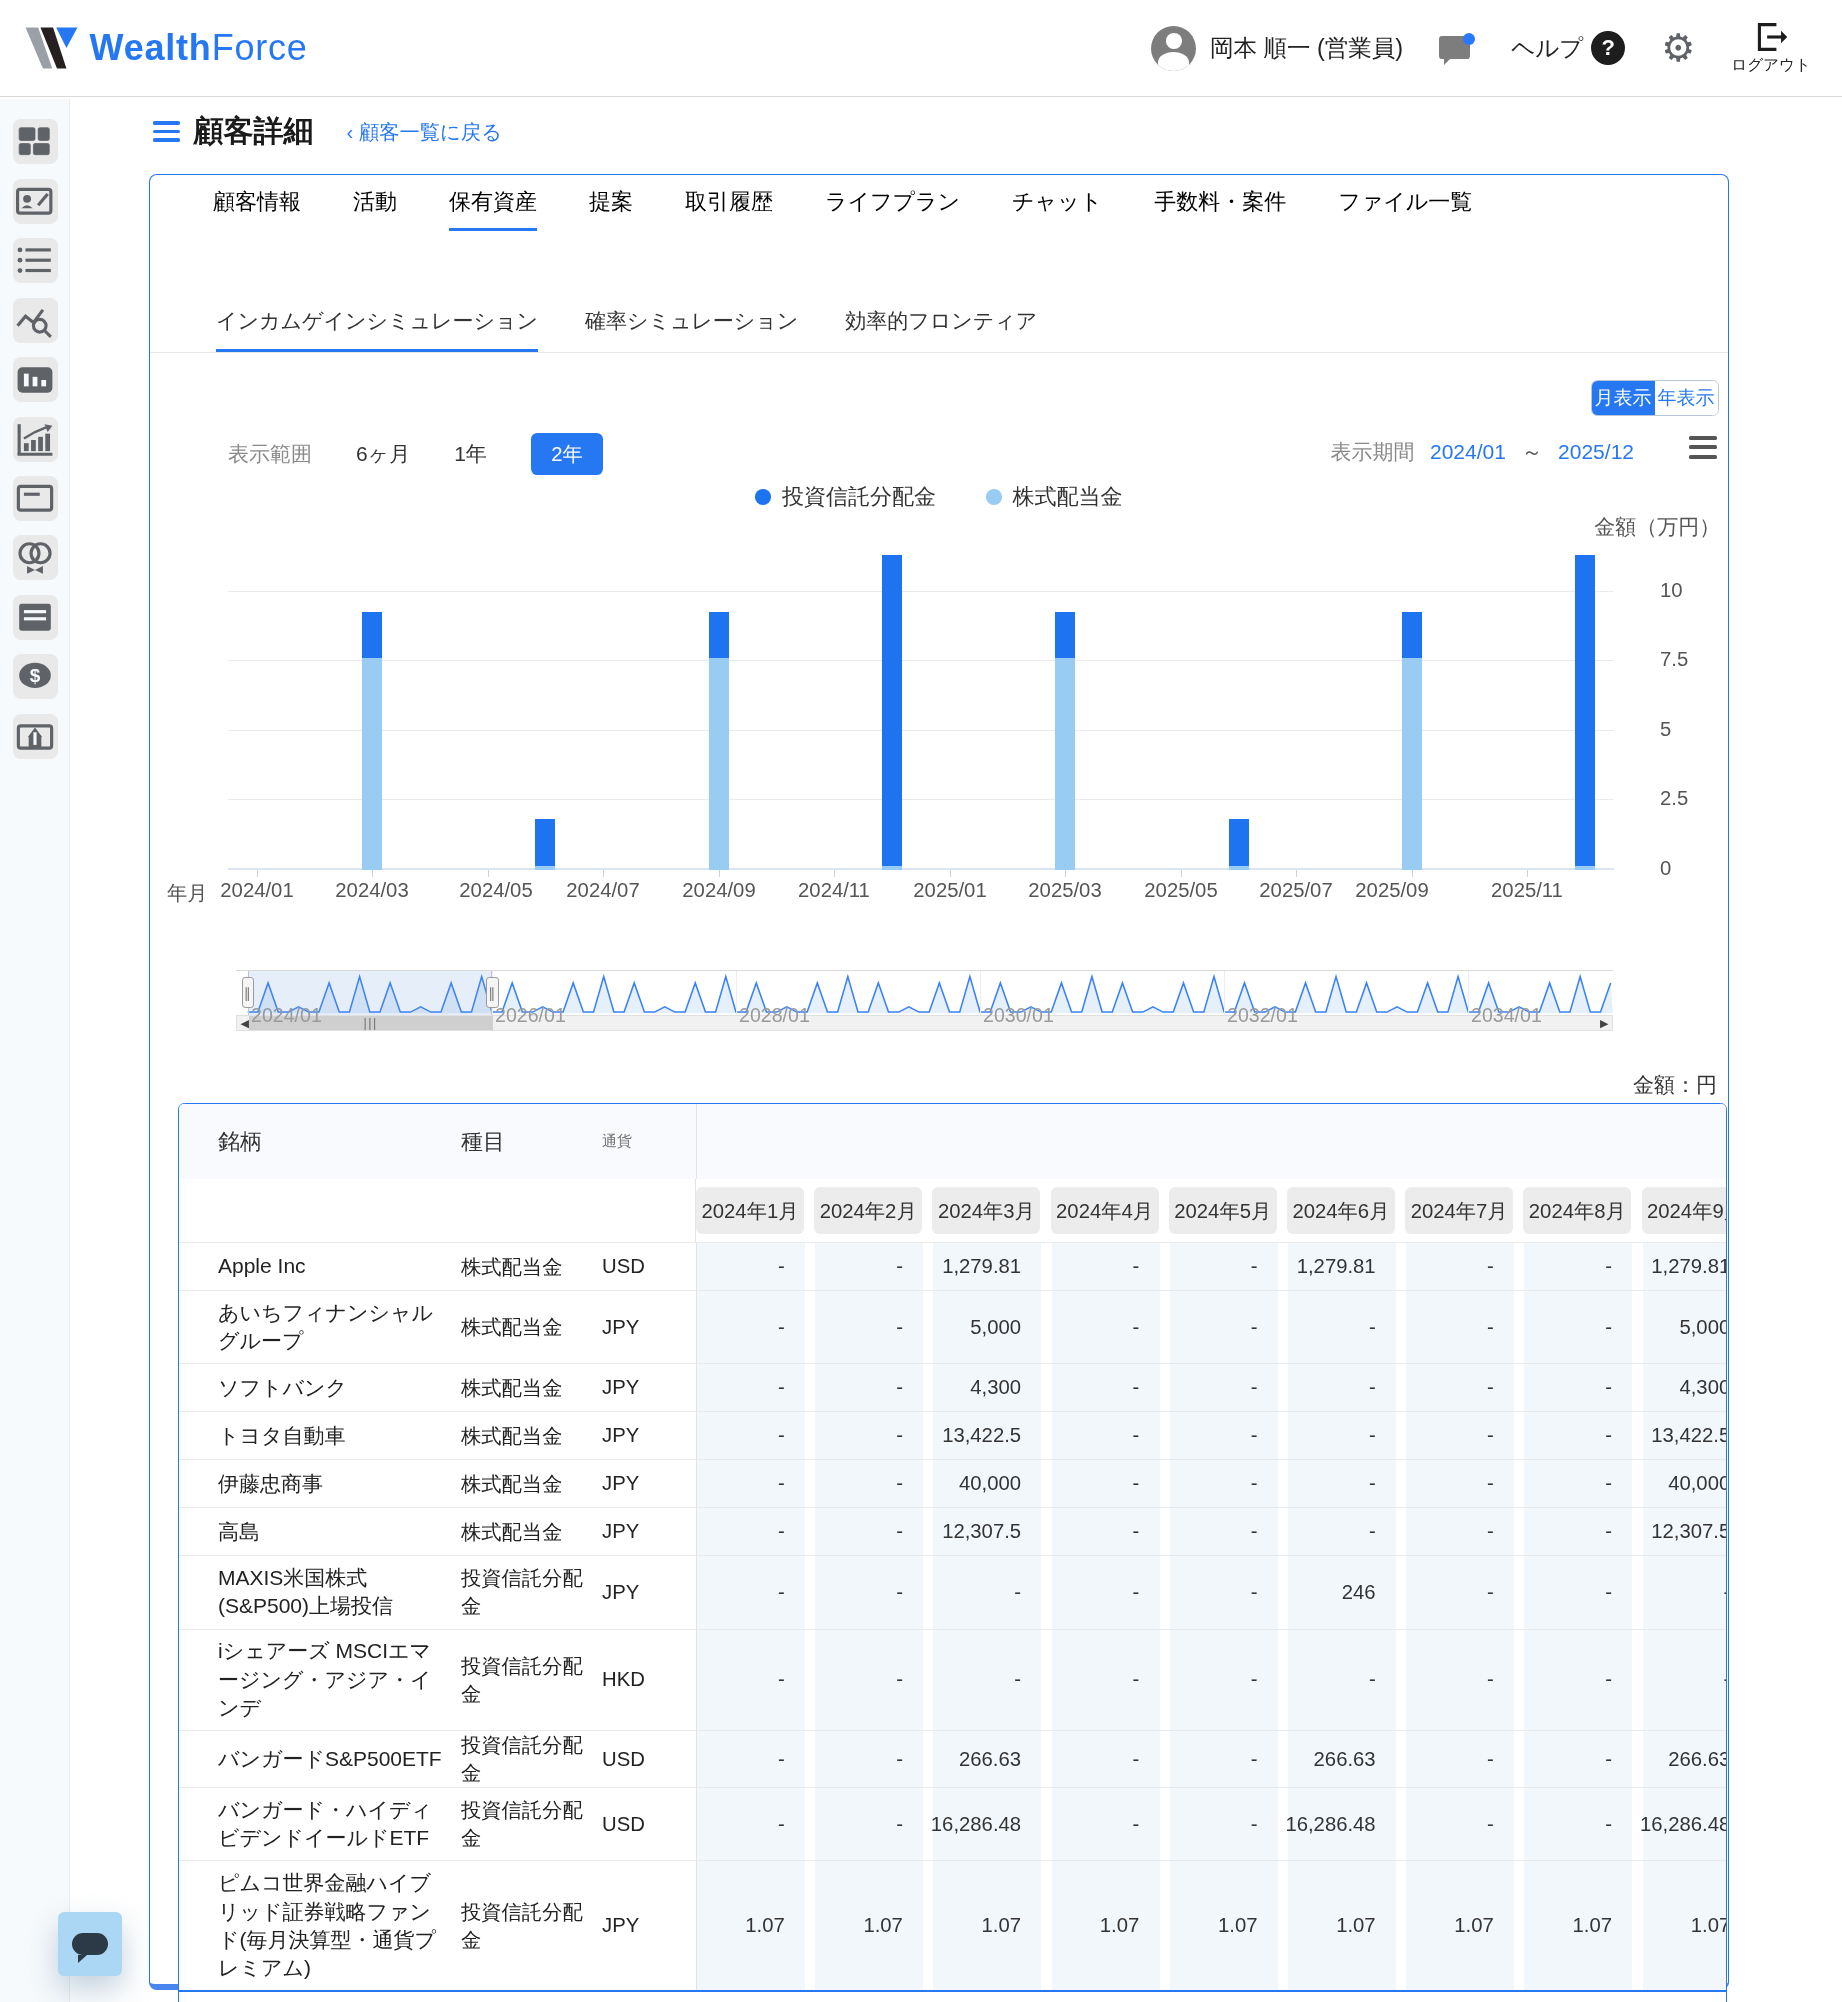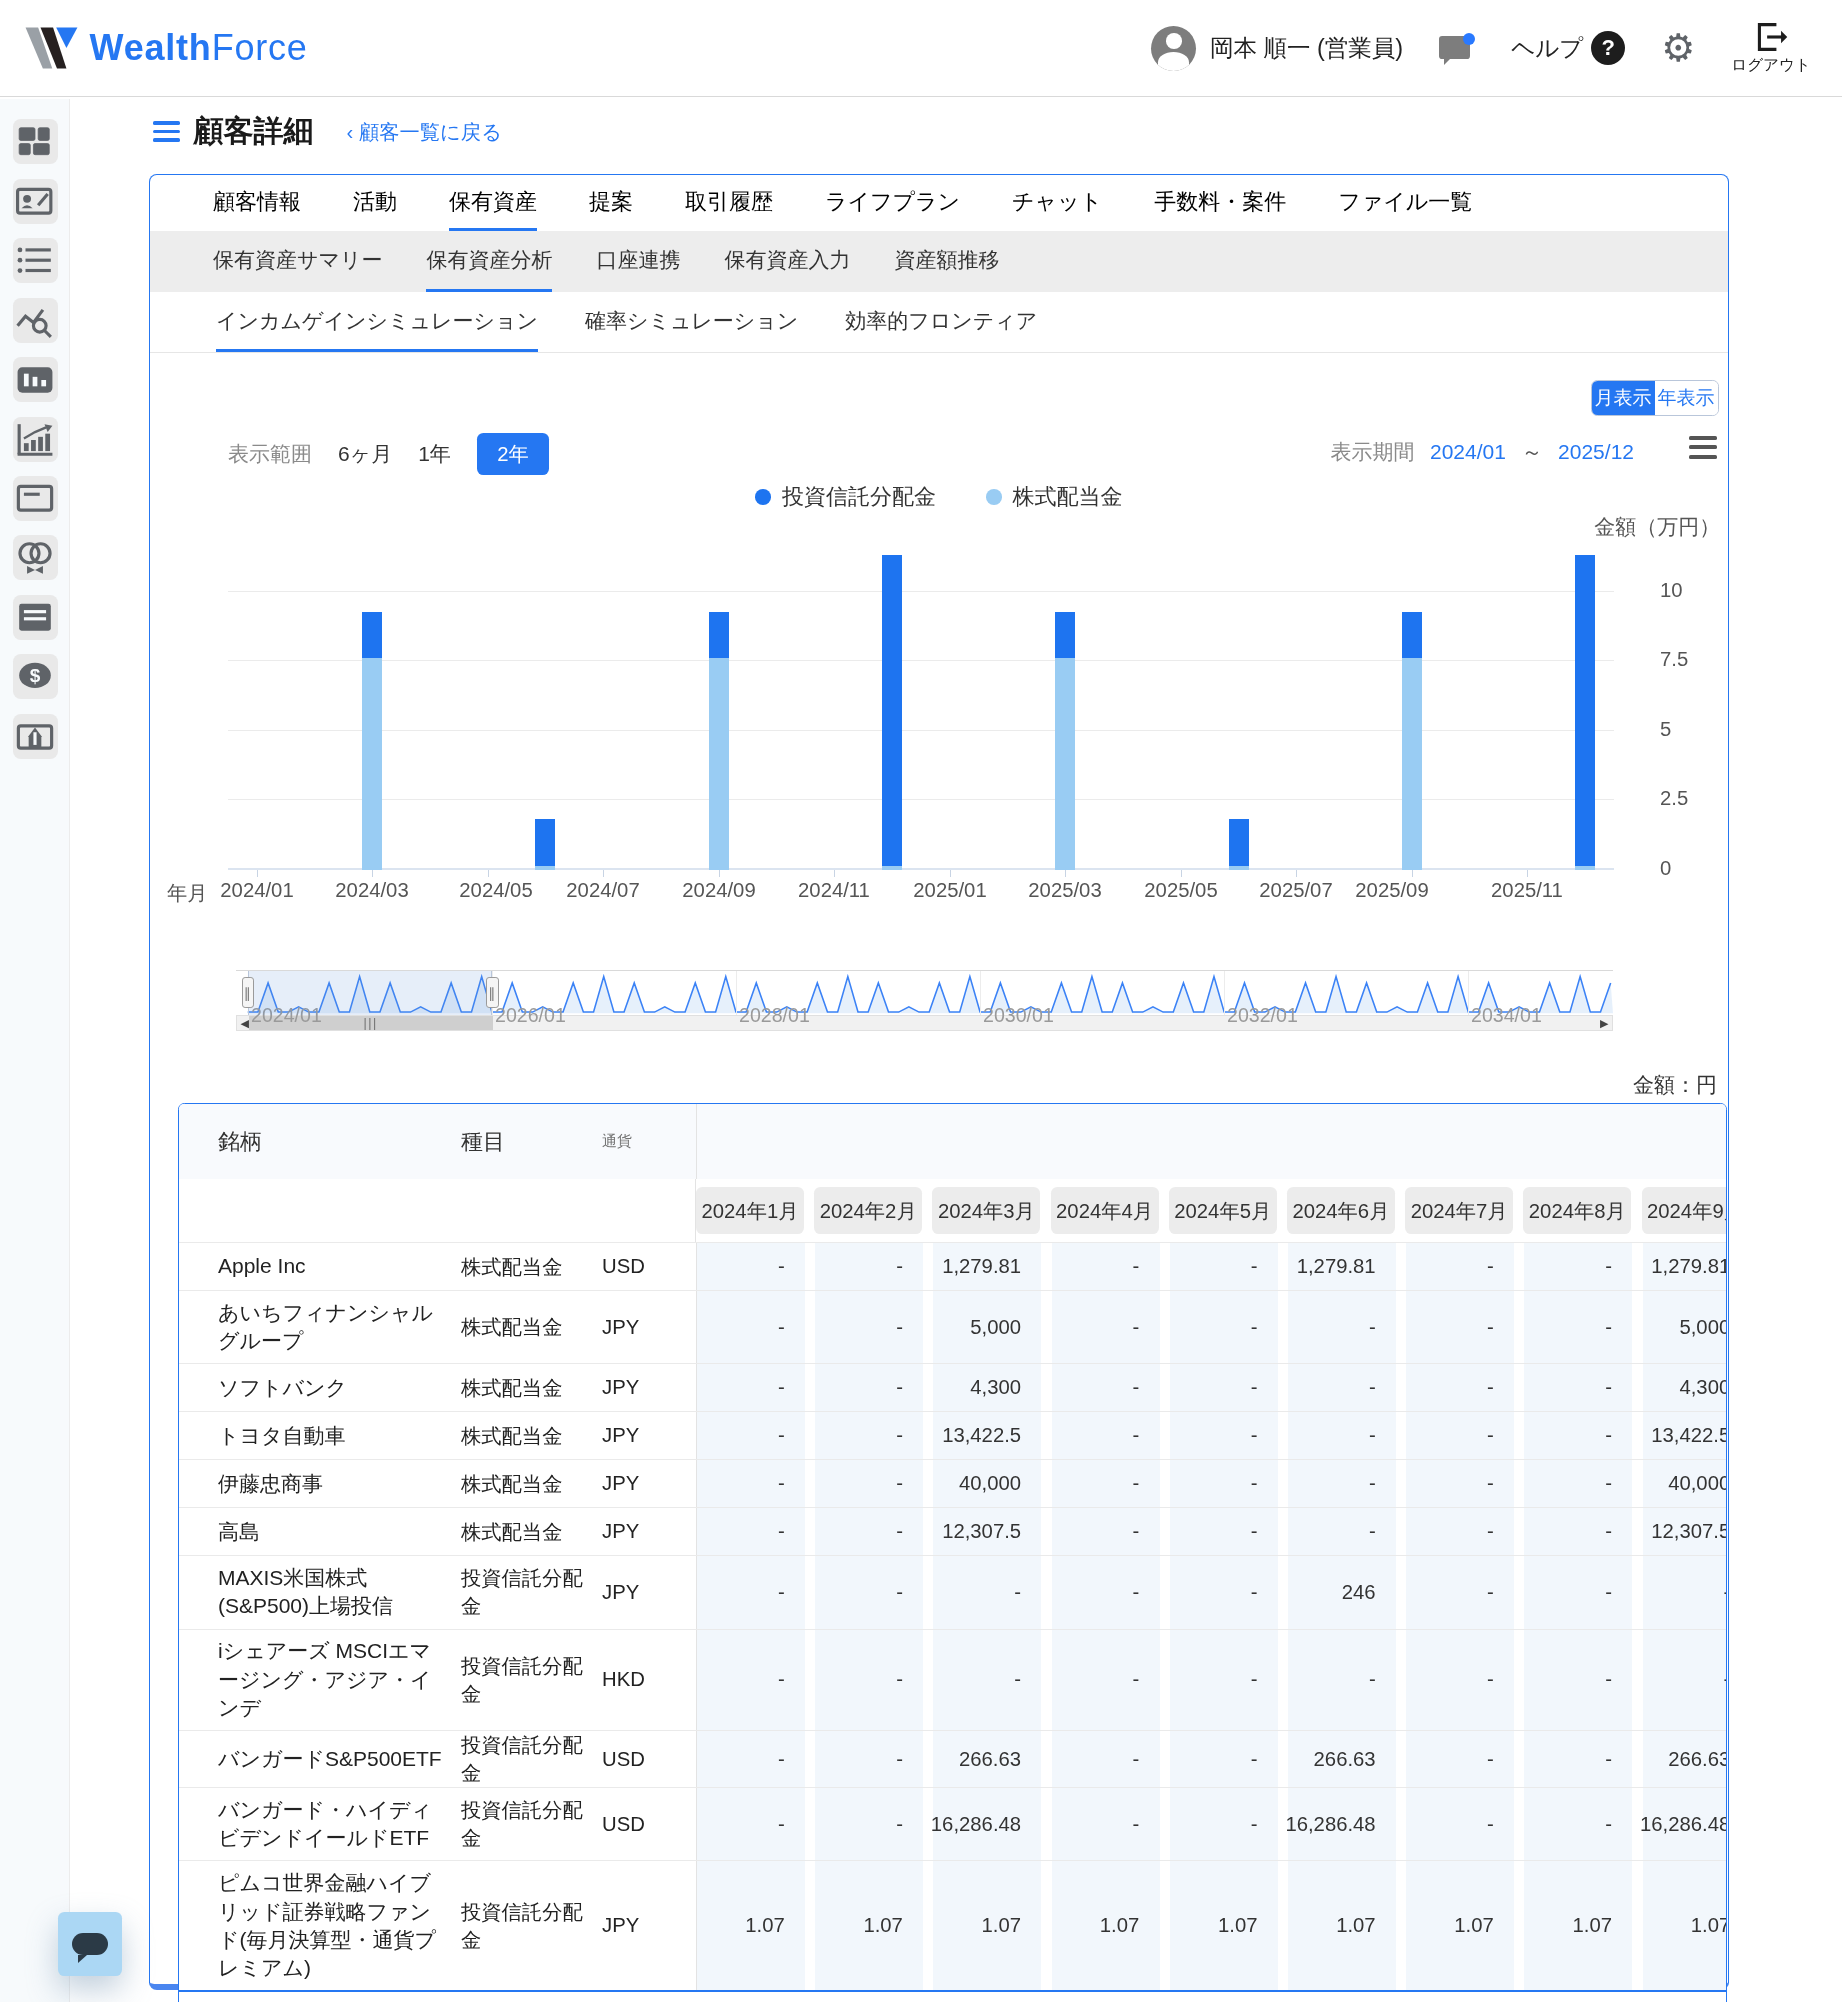--- a/index.html
+++ b/index.html
@@ -62,21 +62,21 @@
   .tabrow3 .tab.active { border-bottom-color:#2577f2; }
 
   
   .view-toggle { position:absolute; right:9.4px; top:205px; display:flex; border:0.8px solid #b9c6da; border-radius:6.3px; overflow:hidden; }
   .view-toggle .seg { width:63px; height:34px; display:flex; align-items:center; justify-content:center; font-size:19px; }
   .view-toggle .seg.on { background:#2577f2; color:#fff; }
   .view-toggle .seg.off { background:#fff; color:#2577f2; }
 
   
   .ctrl-row { position:absolute; left:0; top:258px; width:100%; height:39px; }
-  .rng { position:absolute; left:78px; top:0; display:flex; align-items:center; gap:26px; }
+  .rng { position:absolute; left:78px; top:0; display:flex; align-items:center; gap:44px; }
   .rng .lbl { font-size:21px; color:#8a8a8a; }
   .rng .opt { font-size:21px; color:#333; }
   .rng .opt.pill { background:#2577f2; color:#fff; font-size:20.3px; padding:7px 20.3px; border-radius:6.3px; }
   .period { position:absolute; right:94px; top:4.7px; display:flex; align-items:center; gap:15.6px; }
   .period .lbl { font-size:21px; color:#8a8a8a; }
   .period .val { font-size:21px; color:#2577f2; }
   .period .tilde { font-size:21px; color:#555; }
   .burger { position:absolute; right:11px; top:3.1px; display:flex; flex-direction:column; gap:5.5px; }
   .burger i { display:block; width:28px; height:3.9px; background:#555; border-radius:1.6px; }
 
@@ -285,27 +285,20 @@
   <div class="tabrow1" id="tabrow1">
       <div class="tab">顧客情報</div>
       <div class="tab">活動</div>
       <div class="tab active">保有資産</div>
       <div class="tab">提案</div>
       <div class="tab">取引履歴</div>
       <div class="tab">ライフプラン</div>
       <div class="tab">チャット</div>
       <div class="tab">手数料・案件</div>
       <div class="tab">ファイル一覧</div>
-    </div>
-  <div class="tabrow2" id="tabrow2">
-      <div class="tab">保有資産サマリー</div>
-      <div class="tab active">保有資産分析</div>
-      <div class="tab">口座連携</div>
-      <div class="tab">保有資産入力</div>
-      <div class="tab">資産額推移</div>
     </div>
   <div class="tabrow3" id="tabrow3">
       <div class="tab active">インカムゲインシミュレーション</div>
       <div class="tab">確率シミュレーション</div>
       <div class="tab">効率的フロンティア</div>
     </div>
 
   <div class="view-toggle">
     <div class="seg on">月表示</div>
     <div class="seg off">年表示</div>

